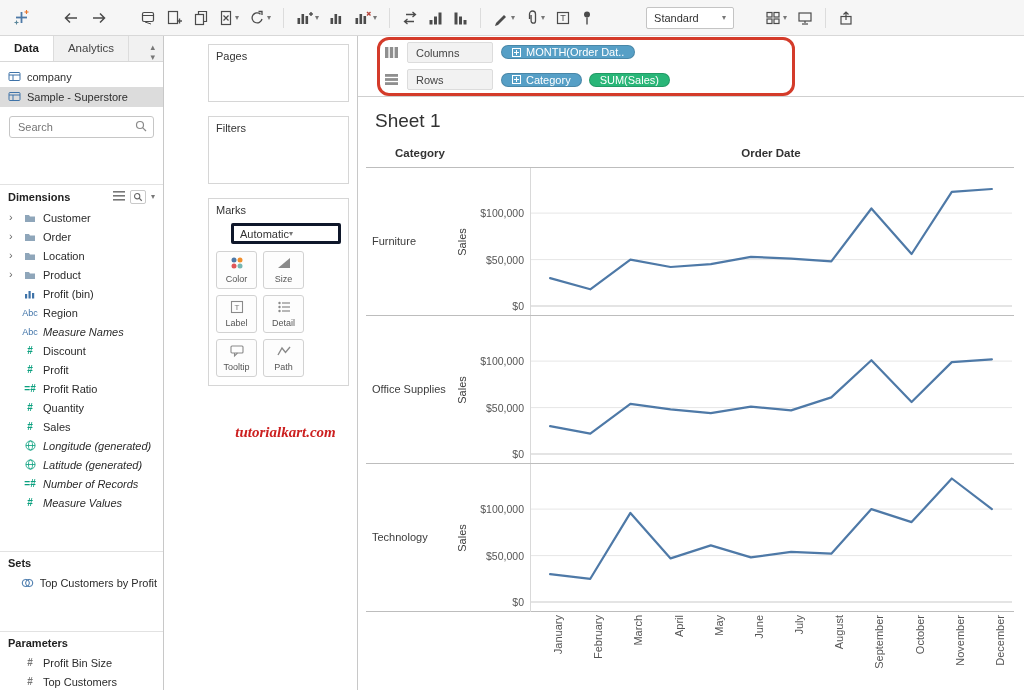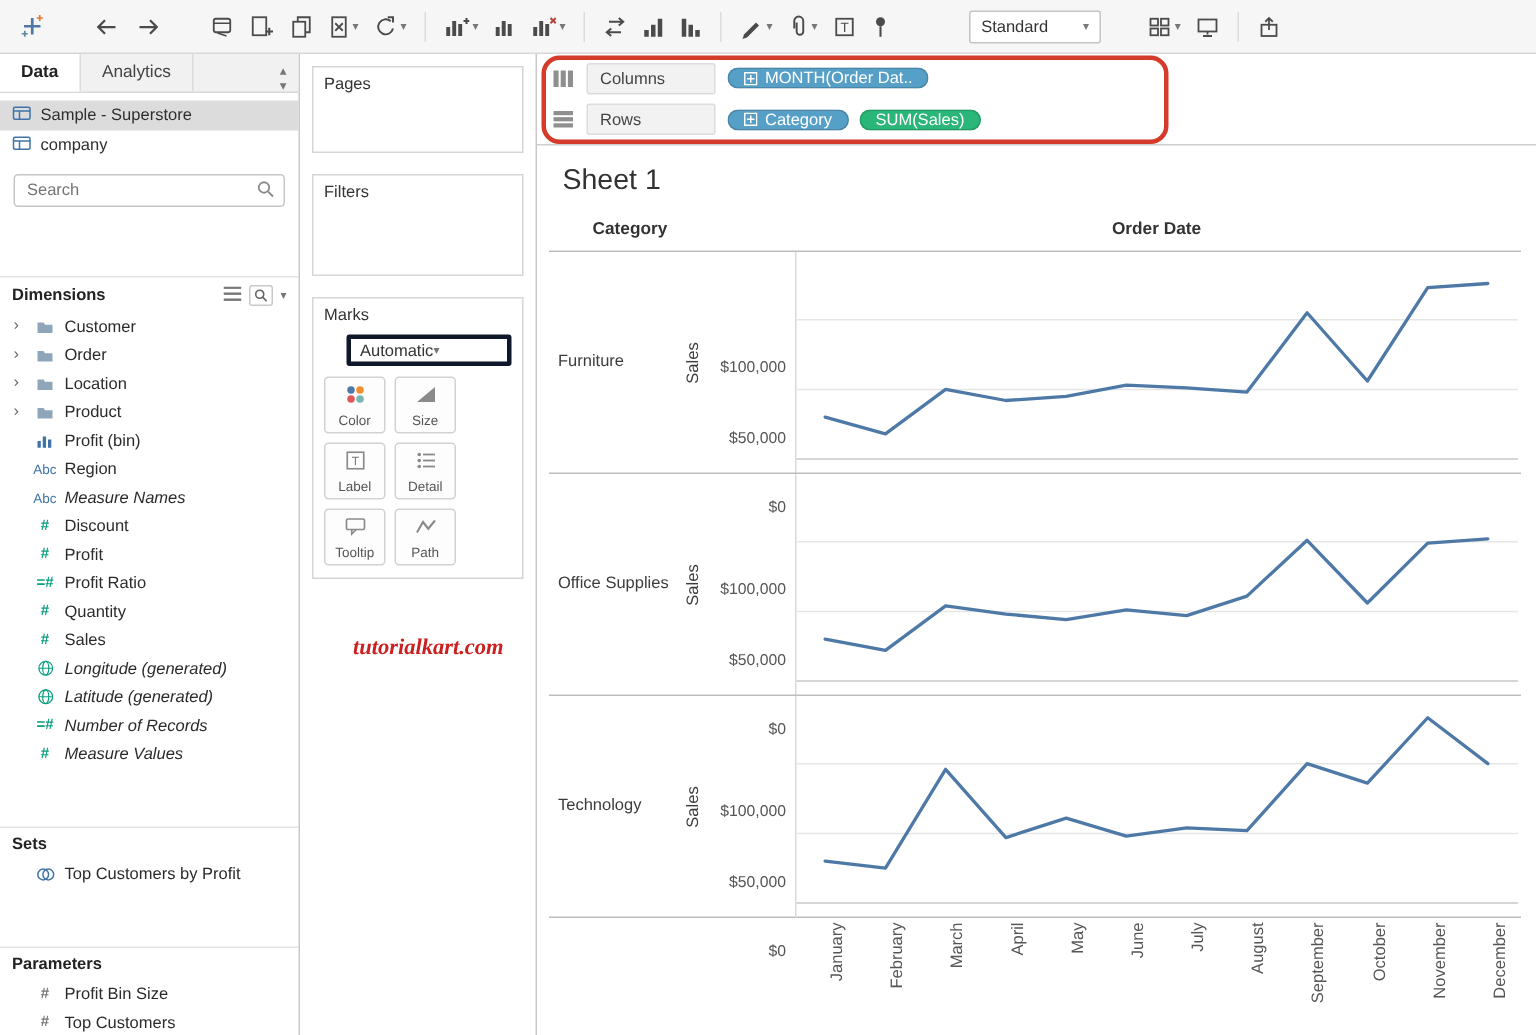--- a/index.html
+++ b/index.html
@@ -14,21 +14,21 @@
   .tbtn { display:inline-flex; align-items:center; gap:2px; padding:4px 5px; border-radius:3px; cursor:default; }
   .tbtn svg { display:block; }
   .caret { font-size:8px; color:#777; line-height:1; }
   .tb-sep { width:1px; height:20px; background:#dcdcdc; margin:0 7px; }
   .tb-gap { width:22px; }
   .fit-select { display:flex; align-items:center; justify-content:space-between;
     width:88px; height:22px; border:1px solid #c4c4c4; background:#fff; border-radius:2px;
     padding:0 7px; font-size:11px; color:#333; margin:0 4px; }
 
   
-  .left-pane { position:absolute; left:0; top:36px; width:200px; bottom:0; background:#fff;
+  .left-pane { position:absolute; left:0; top:36px; width:164px; bottom:0; background:#fff;
     border-right:1px solid #c8c8c8; overflow:hidden; }
   .shelf-pane { position:absolute; left:200px; top:36px; width:158px; bottom:0; background:#fff;
     border-right:1px solid #c8c8c8; overflow:hidden; }
   .main { position:absolute; left:358px; top:36px; right:0; bottom:0; background:#fff; }
 
   
   .tabs { display:flex; align-items:stretch; height:26px; background:#f1f1f1; border-bottom:1px solid #d8d8d8; }
   .tab { padding:6px 14px 0 14px; font-size:11.5px; color:#444; border-right:1px solid #dcdcdc; }
   .tab.active { background:#fff; font-weight:bold; color:#222; }
   .tab-caret { margin-left:auto; padding:6px 8px 0 0; color:#777; font-size:9px; }
@@ -67,21 +67,21 @@
     display:flex; align-items:center; justify-content:flex-start; padding:0 6px; font-size:11px; color:#333; }
   .marks-grid { display:flex; flex-wrap:wrap; gap:6px; padding:0 7px; }
   .mark-btn { width:41px; height:38px; border:1px solid #d2d2d2; border-radius:3px; background:#fdfdfd;
     display:flex; flex-direction:column; align-items:center; justify-content:center; gap:2px; }
   .mb-label { font-size:9px; color:#555; }
 
   .watermark { margin:38px 0 0 14px; font-family:"Liberation Serif", serif;
     font-style:italic; font-weight:bold; font-size:15px; }
 
   
-  .shelves { position:absolute; left:0; top:0; right:0; height:60px; }
+  .shelves { position:absolute; left:16px; top:0; right:0; height:60px; }
   .shelf-row { display:flex; align-items:center; gap:8px; height:29px; padding-left:10px; }
   .shelf-row.first { padding-top:3px; }
   .shelf-label { width:86px; height:21px; line-height:20px; padding:0 8px; background:#f2f2f2;
     border:1px solid #dcdcdc; border-radius:2px; font-size:11px; color:#444; }
   .pill { height:14px; border-radius:11px; display:inline-flex; align-items:center; gap:5px;
     padding:0 10px; font-size:11px; color:#fff; border:1px solid rgba(0,0,0,0.15); white-space:nowrap; }
   .annotation { position:absolute; left:3px; top:1px; width:418px; height:59px;
     border:3px solid #d43b2a; border-radius:12px; pointer-events:none; z-index:5; }
 
   
@@ -89,21 +89,21 @@
   .sheet-title { position:absolute; left:17px; top:13px; font-size:19px; color:#323232; }
   .row-field-header { position:absolute; left:37px; top:50px; font-size:11.5px; font-weight:bold; color:#333; }
   .col-field-header { position:absolute; left:172px; top:50px; width:482px; text-align:center;
     font-size:11.5px; font-weight:bold; color:#333; }
   .panels { position:absolute; left:8px; top:70px; width:648px; border-bottom:1px solid #bdbdbd; }
   .panel { position:relative; height:148px; border-top:1px solid #bdbdbd; }
   .cat-label { position:absolute; left:6px; top:0; bottom:0; width:86px;
     display:flex; align-items:center; font-size:11px; color:#3c3c3c; line-height:1.35; }
   .ylab { position:absolute; left:96px; top:50%; transform:translate(-50%,-50%) rotate(-90deg);
     font-size:11px; color:#3c3c3c; }
-  .tick { position:absolute; left:92px; width:66px; text-align:right; font-size:10.5px; color:#555;margin-top:32px; }
+  .tick { position:absolute; left:92px; width:66px; text-align:right; font-size:10.5px; color:#555; }
   .plot { position:absolute; left:164px; top:0; }
   .x-axis { position:absolute; left:180px; top:518px; width:482px; height:80px; }
   .xlab { position:absolute; top:54px; width:120px; height:12px; transform:rotate(-90deg);
     text-align:right; font-size:11px; color:#555; white-space:nowrap; }
 </style>
 </head>
 <body>
 
 <div class="app">
 
@@ -288,35 +288,35 @@
   </div>
 
   <div class="left-pane">
     <div class="tabs">
       <div class="tab active"><span>Data</span></div>
       <div class="tab"><span>Analytics</span></div>
       <div class="tab-caret">▴<br>▾</div>
     </div>
 
     <div class="ds-list" id="ds-list">
+        <div class="ds-row">
+          <span class="ds-ic"><svg width="13" height="11" viewBox="0 0 13 11">
+              <rect x="1" y="1.5" width="11" height="8" rx="1" fill="none" stroke="#3f73a8" stroke-width="1"></rect>
+              <line x1="1" y1="4" x2="12" y2="4" stroke="#3f73a8"></line>
+              <line x1="5" y1="4" x2="5" y2="9.5" stroke="#3f73a8"></line>
+            </svg></span>
+          <span class="ds-label">company</span>
+        </div>
         <div class="ds-row selected">
           <span class="ds-ic"><svg width="13" height="11" viewBox="0 0 13 11">
               <rect x="1" y="1.5" width="11" height="8" rx="1" fill="none" stroke="#3f73a8" stroke-width="1"></rect>
               <line x1="1" y1="4" x2="12" y2="4" stroke="#3f73a8"></line>
               <line x1="5" y1="4" x2="5" y2="9.5" stroke="#3f73a8"></line>
             </svg></span>
           <span class="ds-label">Sample - Superstore</span>
-        </div>
-        <div class="ds-row">
-          <span class="ds-ic"><svg width="13" height="11" viewBox="0 0 13 11">
-              <rect x="1" y="1.5" width="11" height="8" rx="1" fill="none" stroke="#3f73a8" stroke-width="1"></rect>
-              <line x1="1" y1="4" x2="12" y2="4" stroke="#3f73a8"></line>
-              <line x1="5" y1="4" x2="5" y2="9.5" stroke="#3f73a8"></line>
-            </svg></span>
-          <span class="ds-label">company</span>
         </div>
       </div>
 
     <div class="search-row">
       <input placeholder="Search" style="">
       <span class="search-ic"><svg width="12" height="12" viewBox="0 0 12 12">
             <circle cx="5" cy="5" r="3.5" fill="none" stroke="#8a8a8a" stroke-width="1.2"></circle>
             <line x1="7.8" y1="7.8" x2="11" y2="11" stroke="#8a8a8a" stroke-width="1.2"></line>
           </svg></span>
     </div>

